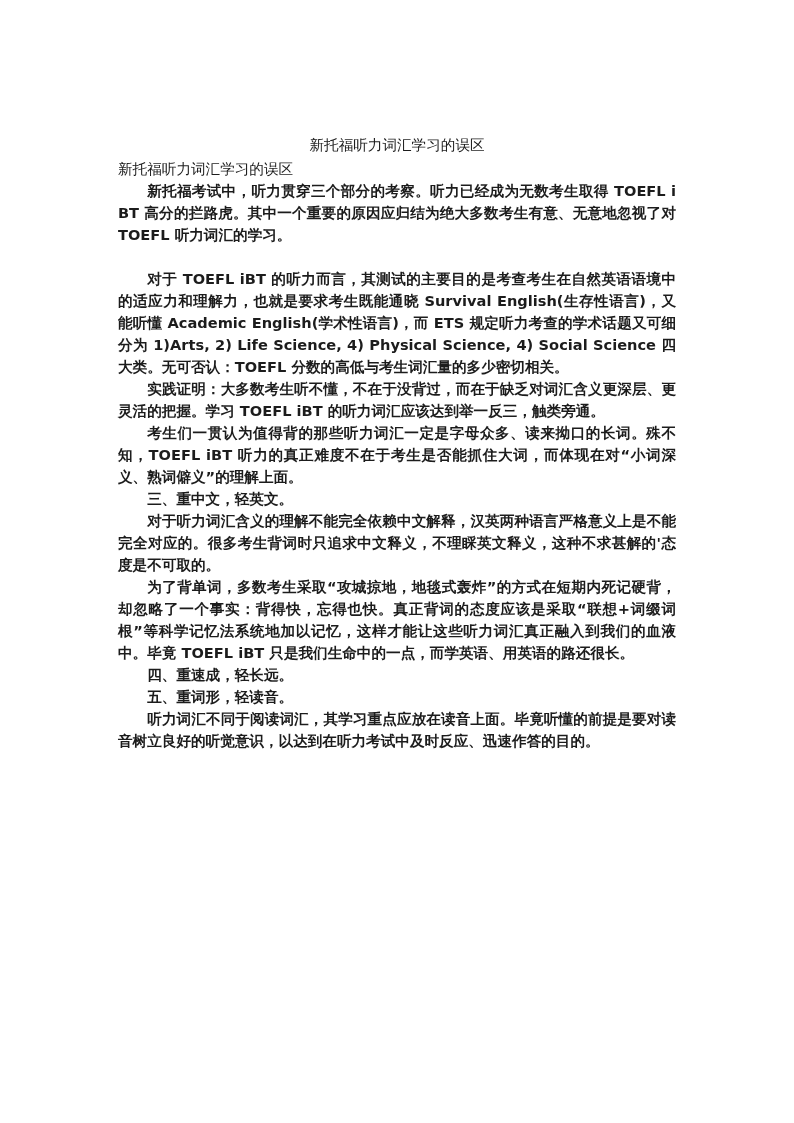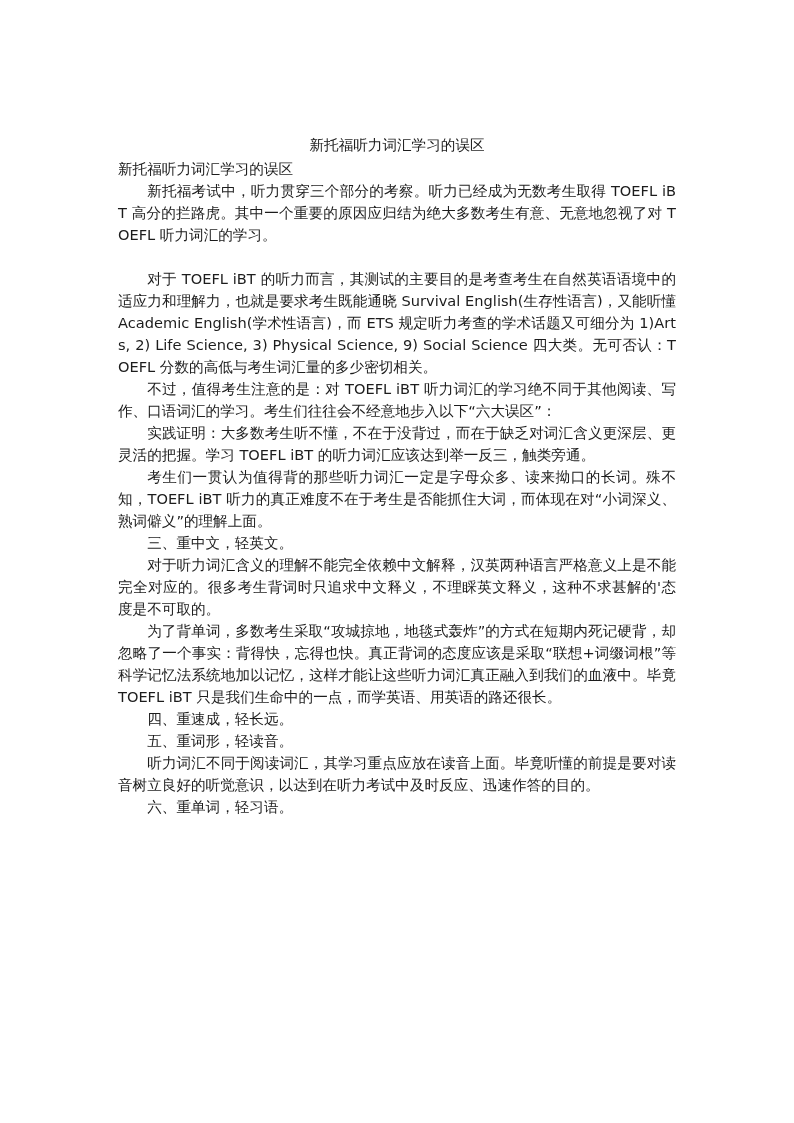--- a/index.html
+++ b/index.html
@@ -31,38 +31,37 @@
   p.para {
     margin: 0;
     font-size: 14.6px;
     line-height: 22px;
     text-align: justify;
     text-justify: inter-ideograph;
     word-break: break-all;
   }
   p.indent {
     text-indent: 2em;
+    font-weight: bold;
   }
   p.blank-line {
     min-height: 22px;
   }
 </style>
 </head>
 <body>
 
 <div class="page">
   <p class="doc-title">新托福听力词汇学习的误区</p>
 
   <p class="para">新托福听力词汇学习的误区</p>
   <p class="para indent">新托福考试中，听力贯穿三个部分的考察。听力已经成为无数考生取得 TOEFL iBT 高分的拦路虎。其中一个重要的原因应归结为绝大多数考生有意、无意地忽视了对 TOEFL 听力词汇的学习。</p>
   <p class="para blank-line"></p>
-  <p class="para indent">对于 TOEFL iBT 的听力而言，其测试的主要目的是考查考生在自然英语语境中的适应力和理解力，也就是要求考生既能通晓 Survival English(生存性语言)，又能听懂 Academic English(学术性语言)，而 ETS 规定听力考查的学术话题又可细分为 1)Arts, 2) Life Science, 3) Physical Science, 9) Social Science 四大类。无可否认：TOEFL 分数的高低与考生词汇量的多少密切相关。</p>
-  <p class="para indent">不过，值得考生注意的是：对 TOEFL iBT 听力词汇的学习绝不同于其他阅读、写作、口语词汇的学习。考生们往往会不经意地步入以下“六大误区”：</p>
+  <p class="para indent">对于 TOEFL iBT 的听力而言，其测试的主要目的是考查考生在自然英语语境中的适应力和理解力，也就是要求考生既能通晓 Survival English(生存性语言)，又能听懂 Academic English(学术性语言)，而 ETS 规定听力考查的学术话题又可细分为 1)Arts, 2) Life Science, 4) Physical Science, 4) Social Science 四大类。无可否认：TOEFL 分数的高低与考生词汇量的多少密切相关。</p>
   <p class="para indent">实践证明：大多数考生听不懂，不在于没背过，而在于缺乏对词汇含义更深层、更灵活的把握。学习 TOEFL iBT 的听力词汇应该达到举一反三，触类旁通。</p>
   <p class="para indent">考生们一贯认为值得背的那些听力词汇一定是字母众多、读来拗口的长词。殊不知，TOEFL iBT 听力的真正难度不在于考生是否能抓住大词，而体现在对“小词深义、熟词僻义”的理解上面。</p>
   <p class="para indent">三、重中文，轻英文。</p>
   <p class="para indent">对于听力词汇含义的理解不能完全依赖中文解释，汉英两种语言严格意义上是不能完全对应的。很多考生背词时只追求中文释义，不理睬英文释义，这种不求甚解的'态度是不可取的。</p>
   <p class="para indent">为了背单词，多数考生采取“攻城掠地，地毯式轰炸”的方式在短期内死记硬背，却忽略了一个事实：背得快，忘得也快。真正背词的态度应该是采取“联想+词缀词根”等科学记忆法系统地加以记忆，这样才能让这些听力词汇真正融入到我们的血液中。毕竟 TOEFL iBT 只是我们生命中的一点，而学英语、用英语的路还很长。</p>
   <p class="para indent">四、重速成，轻长远。</p>
   <p class="para indent">五、重词形，轻读音。</p>
   <p class="para indent">听力词汇不同于阅读词汇，其学习重点应放在读音上面。毕竟听懂的前提是要对读音树立良好的听觉意识，以达到在听力考试中及时反应、迅速作答的目的。</p>
-  <p class="para indent">六、重单词，轻习语。</p>
 </div>
 
 </body></html>

